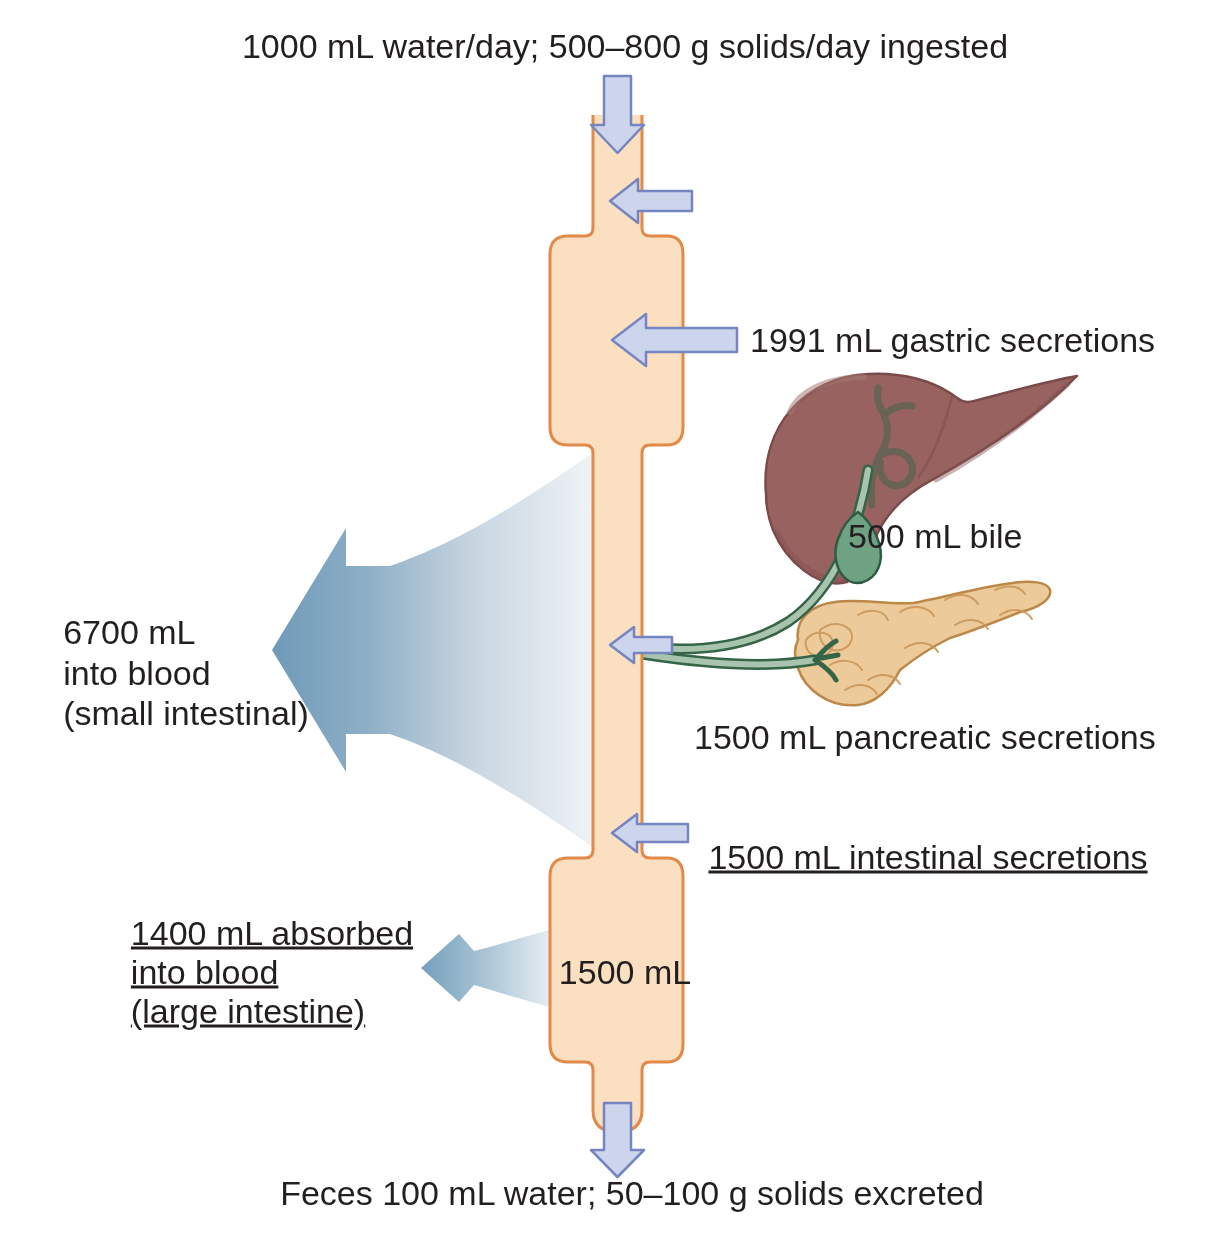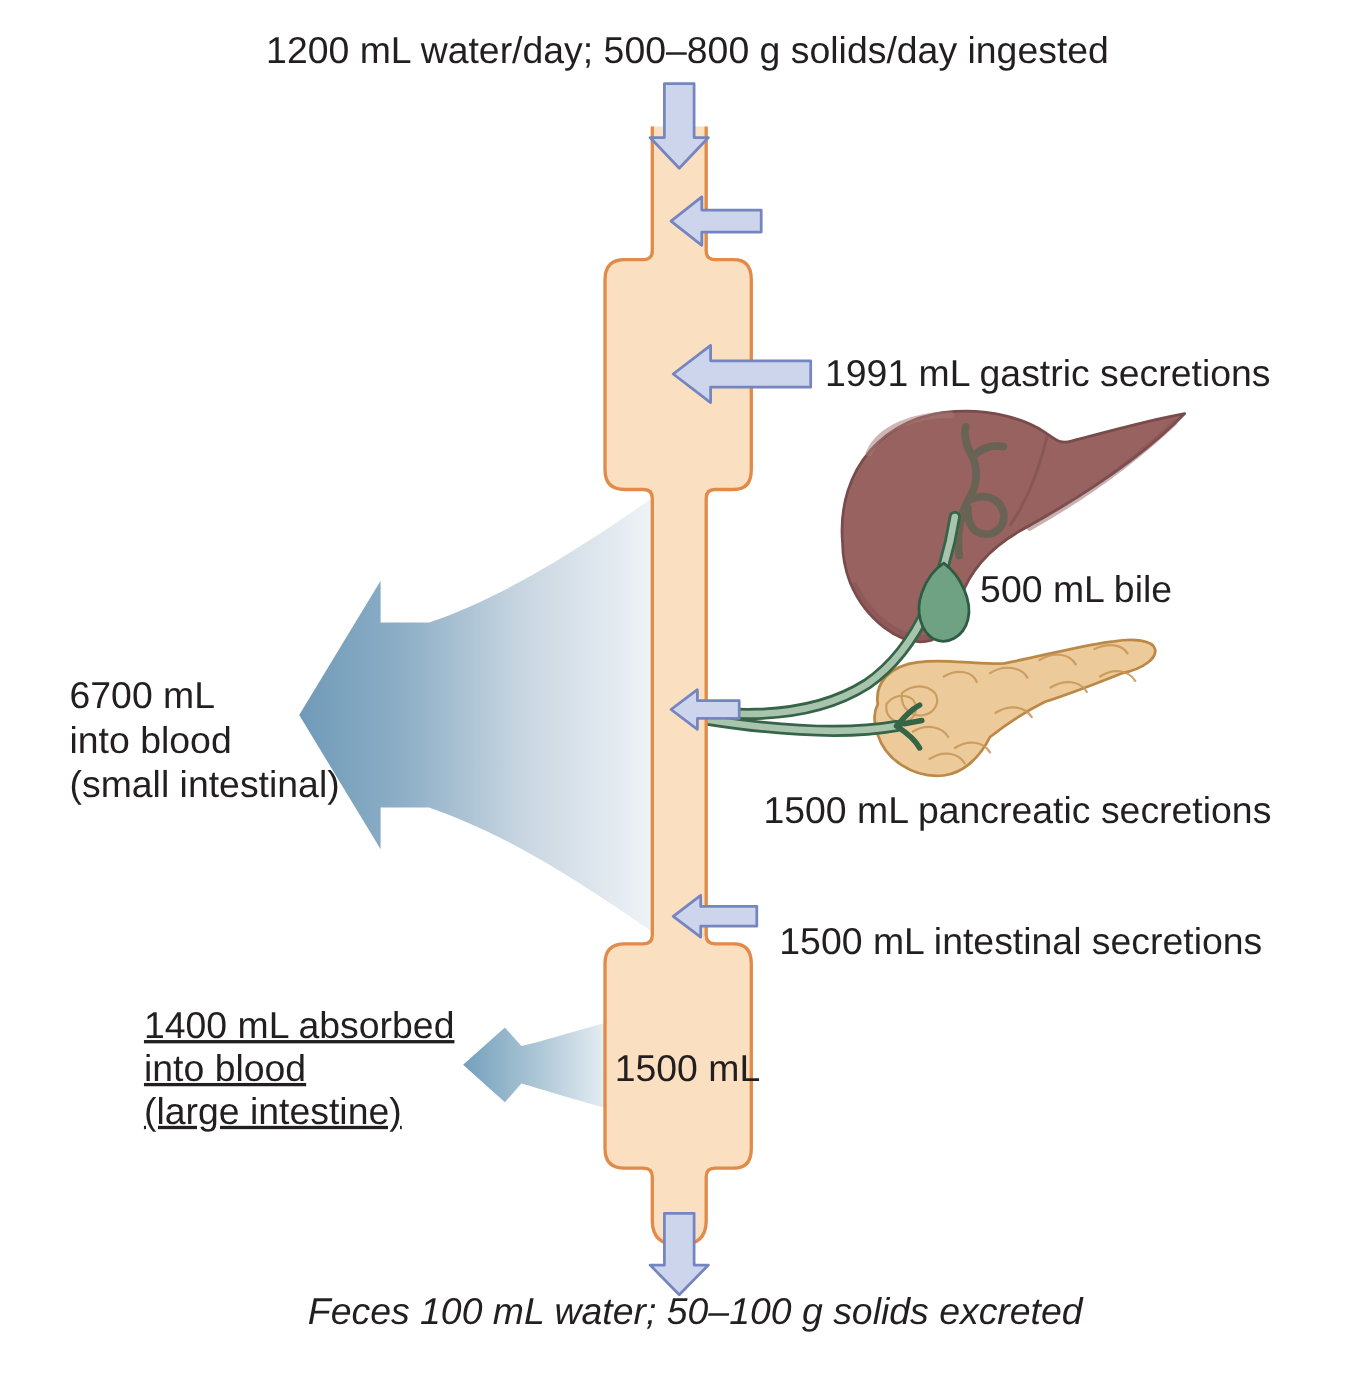--- a/index.html
+++ b/index.html
@@ -16,21 +16,21 @@
     position:absolute;
     font-size:34px;
     line-height:40px;
     color:#231f20;
     white-space:nowrap;
   }
   .center-xy{transform:translate(-50%,-50%);}
   .center-y{transform:translateY(-50%);}
   .block{white-space:nowrap;}
   .lh405{line-height:40.5px;}
-  .lh43{line-height:43px;}
+  .lh43{line-height:43px;text-decoration:underline;}
   .lh39{line-height:39px;text-decoration:underline;}
 </style>
 </head>
 <body>
 
 <div id="canvas">
 
   <svg id="art" viewBox="0 0 1226 1252">
     <defs>
       <linearGradient id="bigAbsorb" gradientUnits="userSpaceOnUse" x1="272" y1="650" x2="601" y2="650">
@@ -77,26 +77,26 @@
     <g fill="#ccd5ec" stroke="#7585c0" stroke-width="2.5" stroke-linejoin="round">
       <path d="M 604 76 L 631 76 L 631 125 L 644 125 L 617.5 153 L 591 125 L 604 125 Z"></path>
       <path d="M 610 201 L 638 179 L 638 191 L 692 191 L 692 211 L 638 211 L 638 223 Z"></path>
       <path d="M 612 340 L 646 314 L 646 328 L 737 328 L 737 352 L 646 352 L 646 366 Z"></path>
       <path d="M 610 645 L 634 627 L 634 637 L 672 637 L 672 653 L 634 653 L 634 663 Z"></path>
       <path d="M 612 833 L 637 814 L 637 824 L 688 824 L 688 842 L 637 842 L 637 852 Z"></path>
       <path d="M 604 1103 L 631 1103 L 631 1150 L 644 1150 L 617.5 1177 L 591 1150 L 604 1150 Z"></path>
     </g>
   </svg>
 
-  <div class="lbl center-xy" style="left:625px;top:46px;">1200 mL water/day; 500–800 g solids/day ingested</div>
+  <div class="lbl center-xy" style="left:625px;top:46px;">1000 mL water/day; 500–800 g solids/day ingested</div>
 
 
   <div class="lbl center-y" style="left:750px;top:340px;">1991 mL gastric secretions</div>
 
-  <div class="lbl center-y" style="left:891px;top:536px;">500 mL bile</div>
+  <div class="lbl center-y" style="left:848px;top:536px;">500 mL bile</div>
 
   <div class="lbl block lh405 center-xy" style="left:186px;top:673px;">
     <div>6700 mL</div>
     <div>into blood</div>
     <div>(small intestinal)</div>
   </div>
 
   <div class="lbl center-y" style="left:694px;top:737px;">1500 mL pancreatic secretions</div>
 
   <div class="lbl block lh43 center-xy" style="left:928px;top:857px;">
@@ -104,15 +104,15 @@
   </div>
 
   <div class="lbl block lh39 center-xy" style="left:272px;top:972px;">
     <div>1400 mL absorbed</div>
     <div>into blood</div>
     <div>(large intestine)</div>
   </div>
 
   <div class="lbl center-xy" style="left:625px;top:972px;">1500 mL</div>
 
-  <div class="lbl center-xy" style="left:632px;top:1193px;font-style:italic;">Feces 100 mL water; 50–100 g solids excreted</div>
+  <div class="lbl center-xy" style="left:632px;top:1193px;">Feces 100 mL water; 50–100 g solids excreted</div>
 
 </div>
 
 </body></html>

